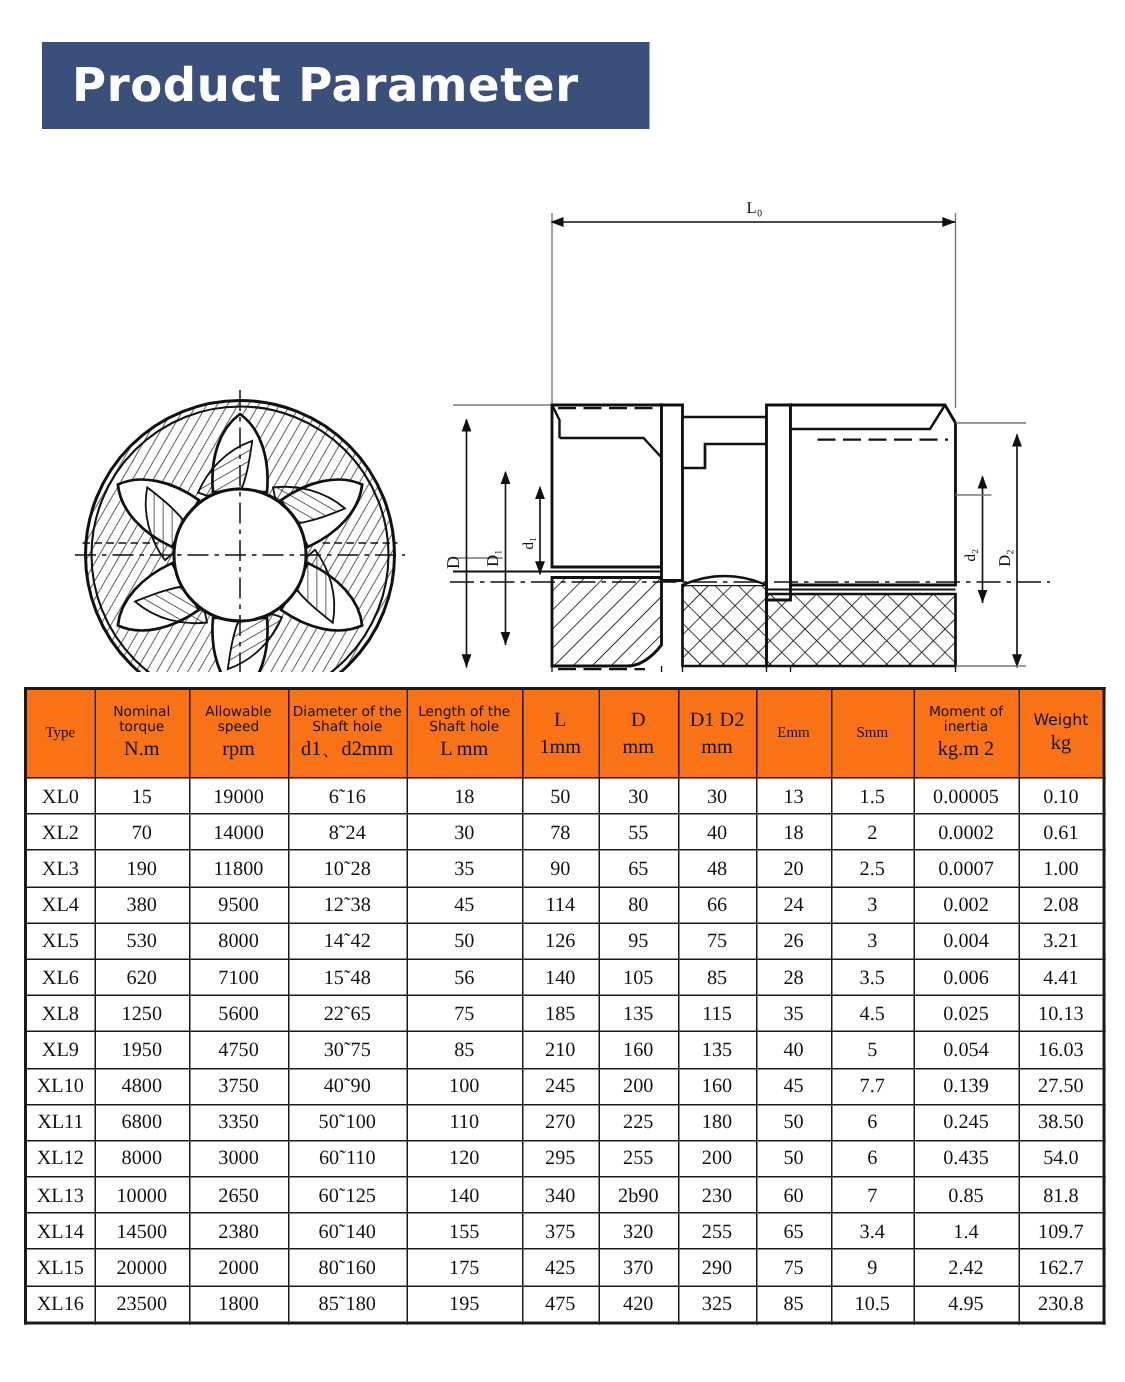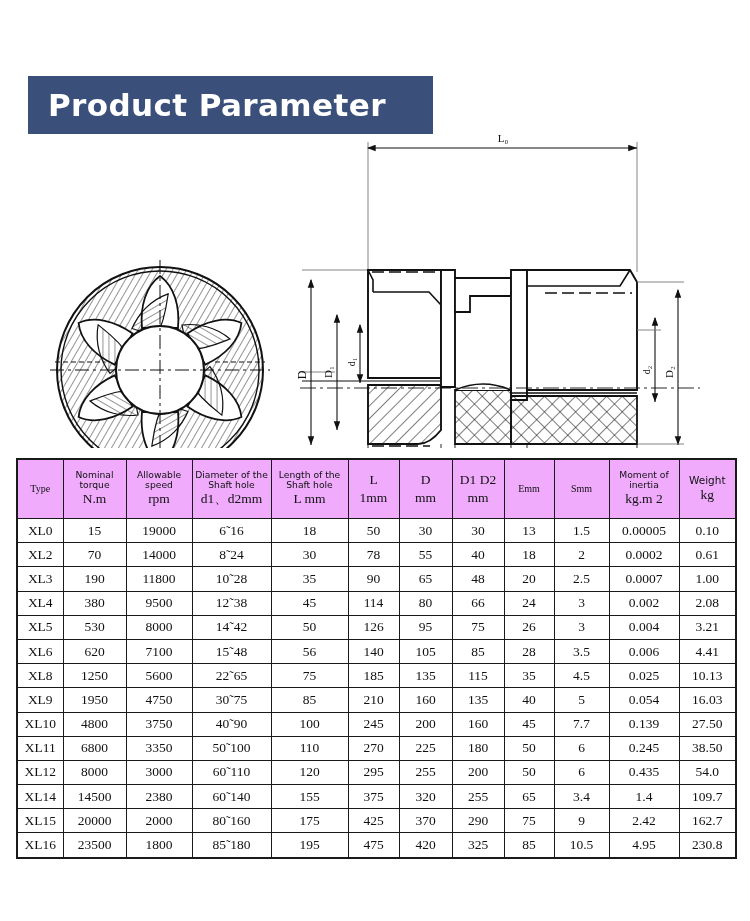--- a/index.html
+++ b/index.html
@@ -26,21 +26,20 @@
   }
   .banner {
     position: absolute;
     left: 28px;
     top: 0;
     width: 405px;
     height: 58px;
     background: #3a4f7a;
     display: flex;
     align-items: center;
-    margin-top: 48px;
   }
   .banner-title {
     color: #ffffff;
     font-family: "DejaVu Sans", "Liberation Sans", sans-serif;
     font-weight: bold;
     font-size: 31px;
     letter-spacing: 0.4px;
     padding-left: 20px;
     line-height: 1;
   }
@@ -70,21 +69,21 @@
   }
   table.spec th,
   table.spec td {
     border: 1px solid #1a1a1a;
     text-align: center;
     vertical-align: middle;
     padding: 0;
     color: #111111;
   }
   table.spec thead th {
-    background: #f0abfc;
+    background: #f97316;
     height: 58px;
     font-weight: normal;
     line-height: 1.08;
   }
   table.spec tbody td {
     height: 23.2px;
     font-size: 13.5px;
     background: #ffffff;
     white-space: nowrap;
   }
@@ -520,20 +519,34 @@
           <td>120</td>
           <td>295</td>
           <td>255</td>
           <td>200</td>
           <td>50</td>
           <td>6</td>
           <td>0.435</td>
           <td>54.0</td>
         </tr>
         <tr>
+          <td class="type-cell">XL13</td>
+          <td>10000</td>
+          <td>2650</td>
+          <td>60˜125</td>
+          <td>140</td>
+          <td>340</td>
+          <td>2b90</td>
+          <td>230</td>
+          <td>60</td>
+          <td>7</td>
+          <td>0.85</td>
+          <td>81.8</td>
+        </tr>
+        <tr>
           <td class="type-cell">XL14</td>
           <td>14500</td>
           <td>2380</td>
           <td>60˜140</td>
           <td>155</td>
           <td>375</td>
           <td>320</td>
           <td>255</td>
           <td>65</td>
           <td>3.4</td>

